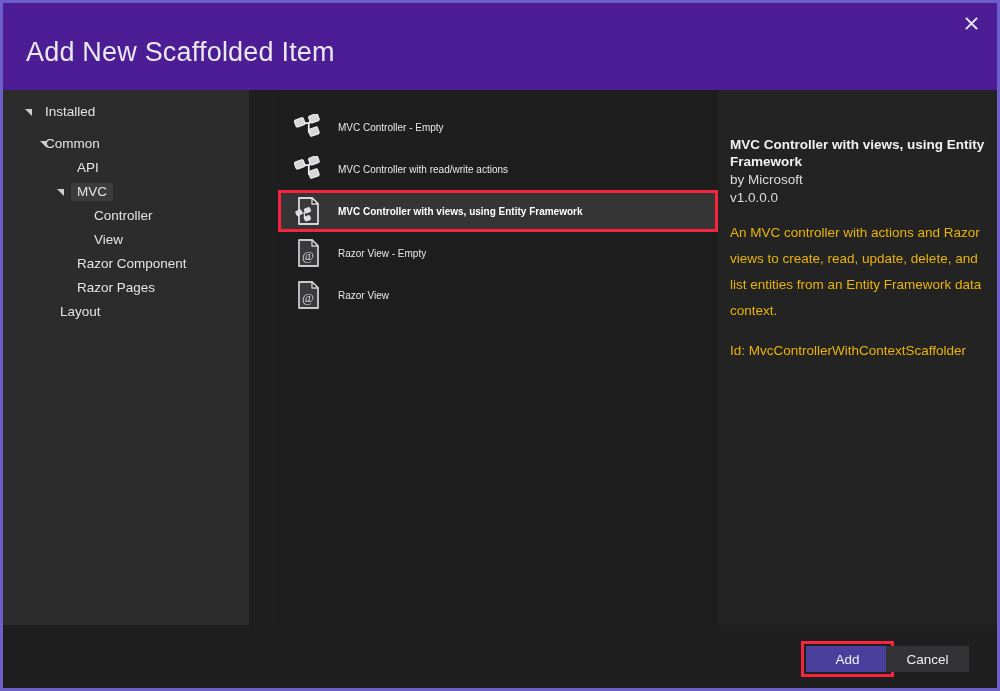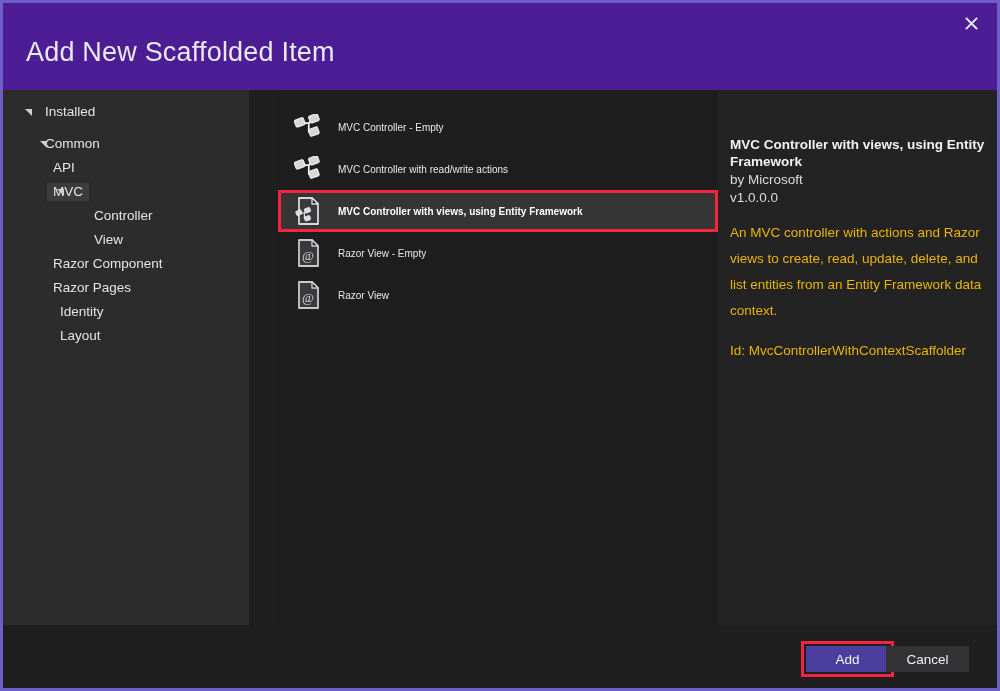--- a/index.html
+++ b/index.html
@@ -92,21 +92,21 @@
     align-items: center;
     justify-content: center;
   }
   .twisty svg { display: block; }
 
   
   .lvl0 { padding-left: 36px; }
   .lvl0 .twisty { left: 21px; }
   .lvl1 { padding-left: 51px; }
   .lvl1 .twisty { left: 36px; }
-  .lvl2 { padding-left: 44px; }
+  .lvl2 { padding-left: 68px; }
   .lvl2 .twisty { left: 53px; }
   .lvl3 { padding-left: 85px; }
 
   
   #list-panel {
     position: absolute;
     left: 275px;
     top: 87px;
     width: 440px;
     height: 535px;
@@ -269,23 +269,20 @@
           <span class="tree-label">Controller</span>
         </div>
         <div class="tree-node lvl3" style="">
           <span class="tree-label">View</span>
         </div>
         <div class="tree-node lvl2" style="">
           <span class="tree-label">Razor Component</span>
         </div>
         <div class="tree-node lvl2" style="">
           <span class="tree-label">Razor Pages</span>
-        </div>
-        <div class="tree-node lvl1" style="">
-          <span class="tree-label">Identity</span>
         </div>
         <div class="tree-node lvl1" style="">
           <span class="tree-label">Layout</span>
         </div>
       </div>
   </div>
 
   <div id="list-panel">
     <div id="list-root">
         <div style="height:16px"></div>

